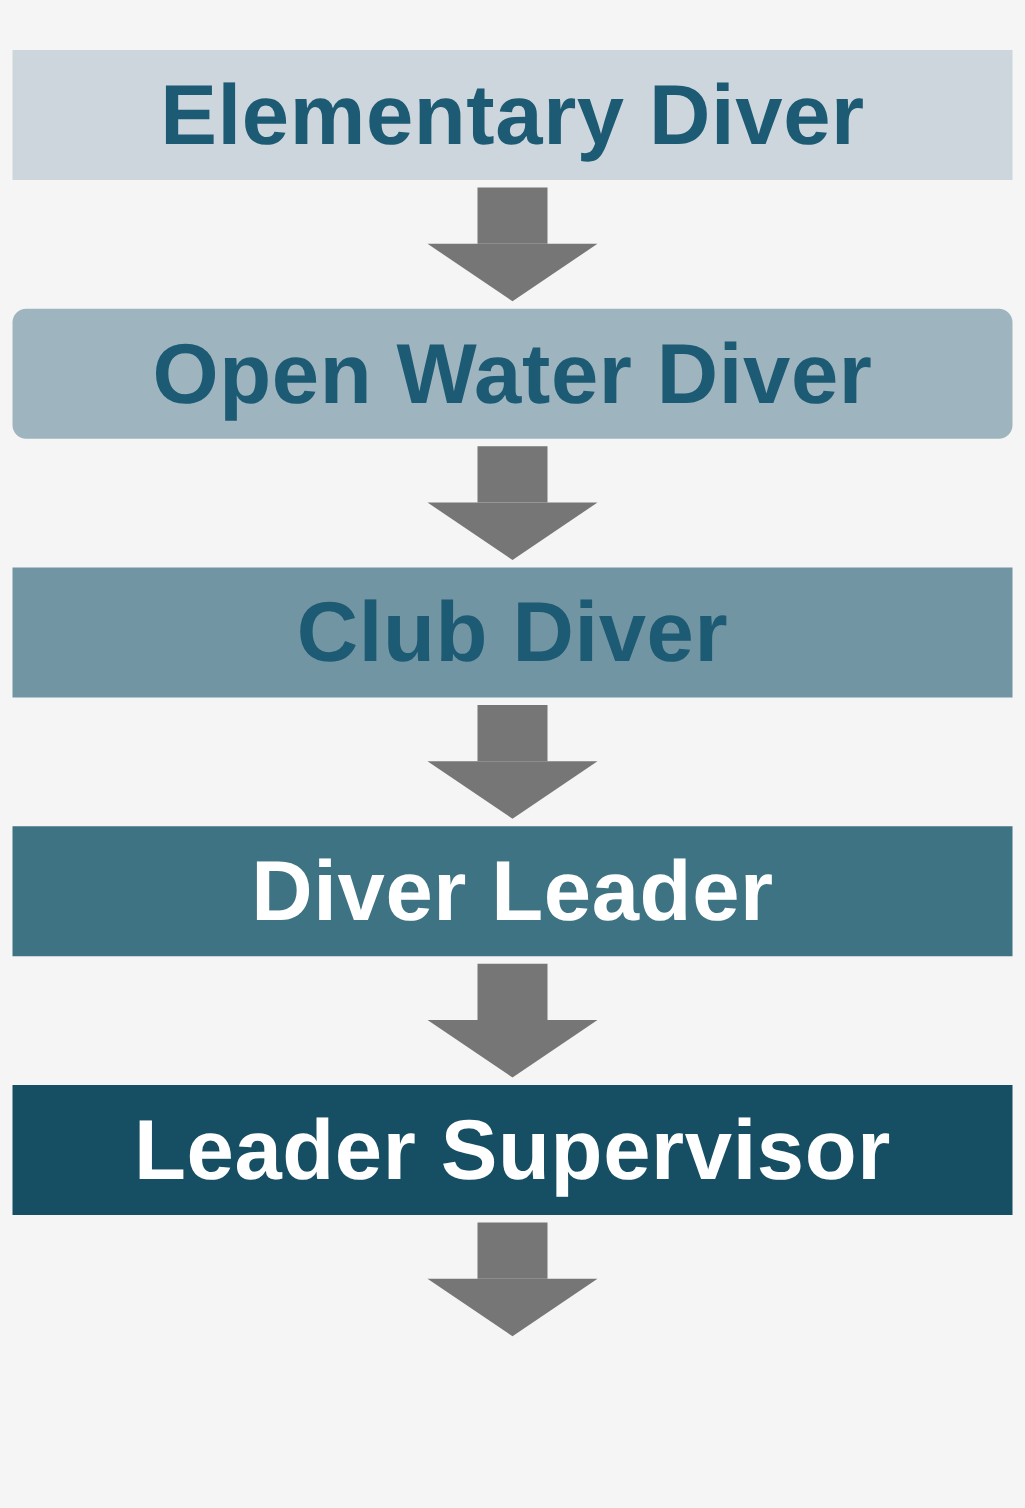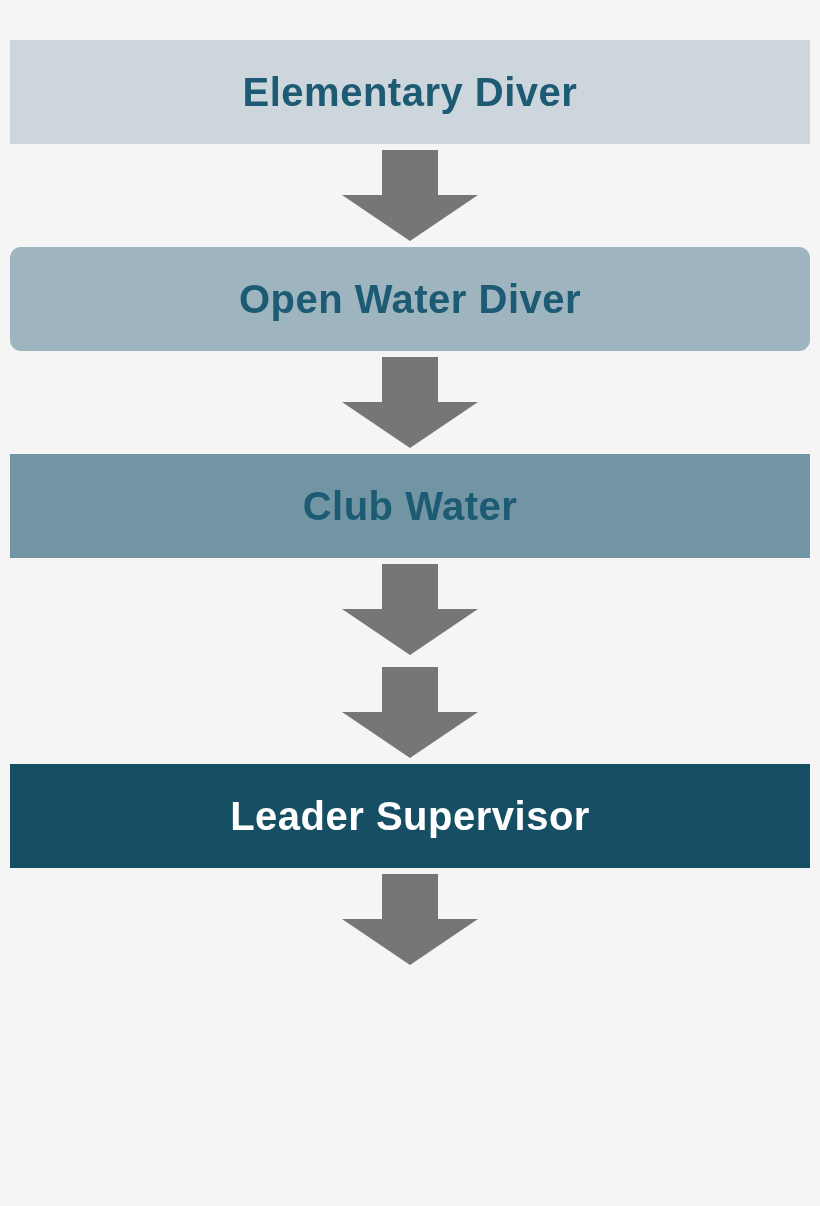--- a/index.html
+++ b/index.html
@@ -23,21 +23,21 @@
     align-items: stretch;
   }
   .step {
     flex: none;
     height: 104px;
     display: flex;
     align-items: center;
     justify-content: center;
   }
   .step-label {
-    font-size: 40px;
+    font-size: 68px;
     font-weight: 700;
     line-height: 1;
     white-space: nowrap;
     letter-spacing: 0.5px;
   }
   .arrow-zone {
     flex: none;
     height: 103px;
     display: flex;
     align-items: center;
@@ -81,30 +81,33 @@
   </div>
 
   <div class="arrow-zone">
     <div class="arrow">
       <div class="arrow-stem" style="background-color: rgb(118, 118, 118);"></div>
       <div class="arrow-head" style="border-top-color: rgb(118, 118, 118);"></div>
     </div>
   </div>
 
   <div class="step" style="background-color: rgb(114, 149, 163); color: rgb(29, 90, 115);">
-    <span class="step-label">Club Water</span>
+    <span class="step-label">Club Diver</span>
   </div>
 
   <div class="arrow-zone">
     <div class="arrow">
       <div class="arrow-stem" style="background-color: rgb(118, 118, 118);"></div>
       <div class="arrow-head" style="border-top-color: rgb(118, 118, 118);"></div>
     </div>
   </div>
 
+  <div class="step" style="background-color: rgb(62, 115, 132); color: rgb(255, 255, 255);">
+    <span class="step-label">Diver Leader</span>
+  </div>
 
   <div class="arrow-zone">
     <div class="arrow">
       <div class="arrow-stem" style="background-color: rgb(118, 118, 118);"></div>
       <div class="arrow-head" style="border-top-color: rgb(118, 118, 118);"></div>
     </div>
   </div>
 
   <div class="step" style="background-color: rgb(22, 79, 99); color: rgb(255, 255, 255);">
     <span class="step-label">Leader Supervisor</span>

